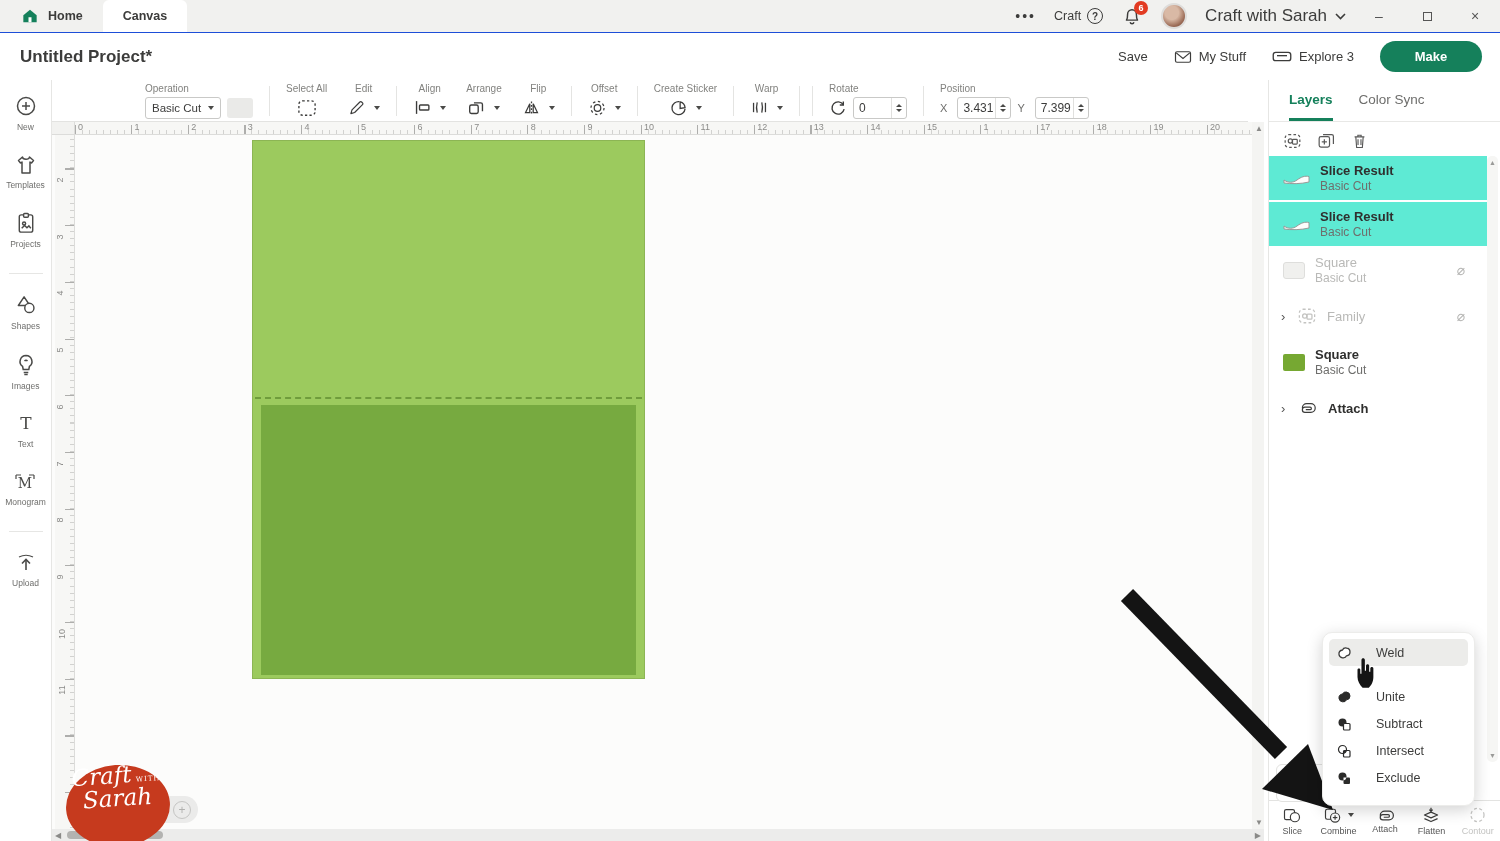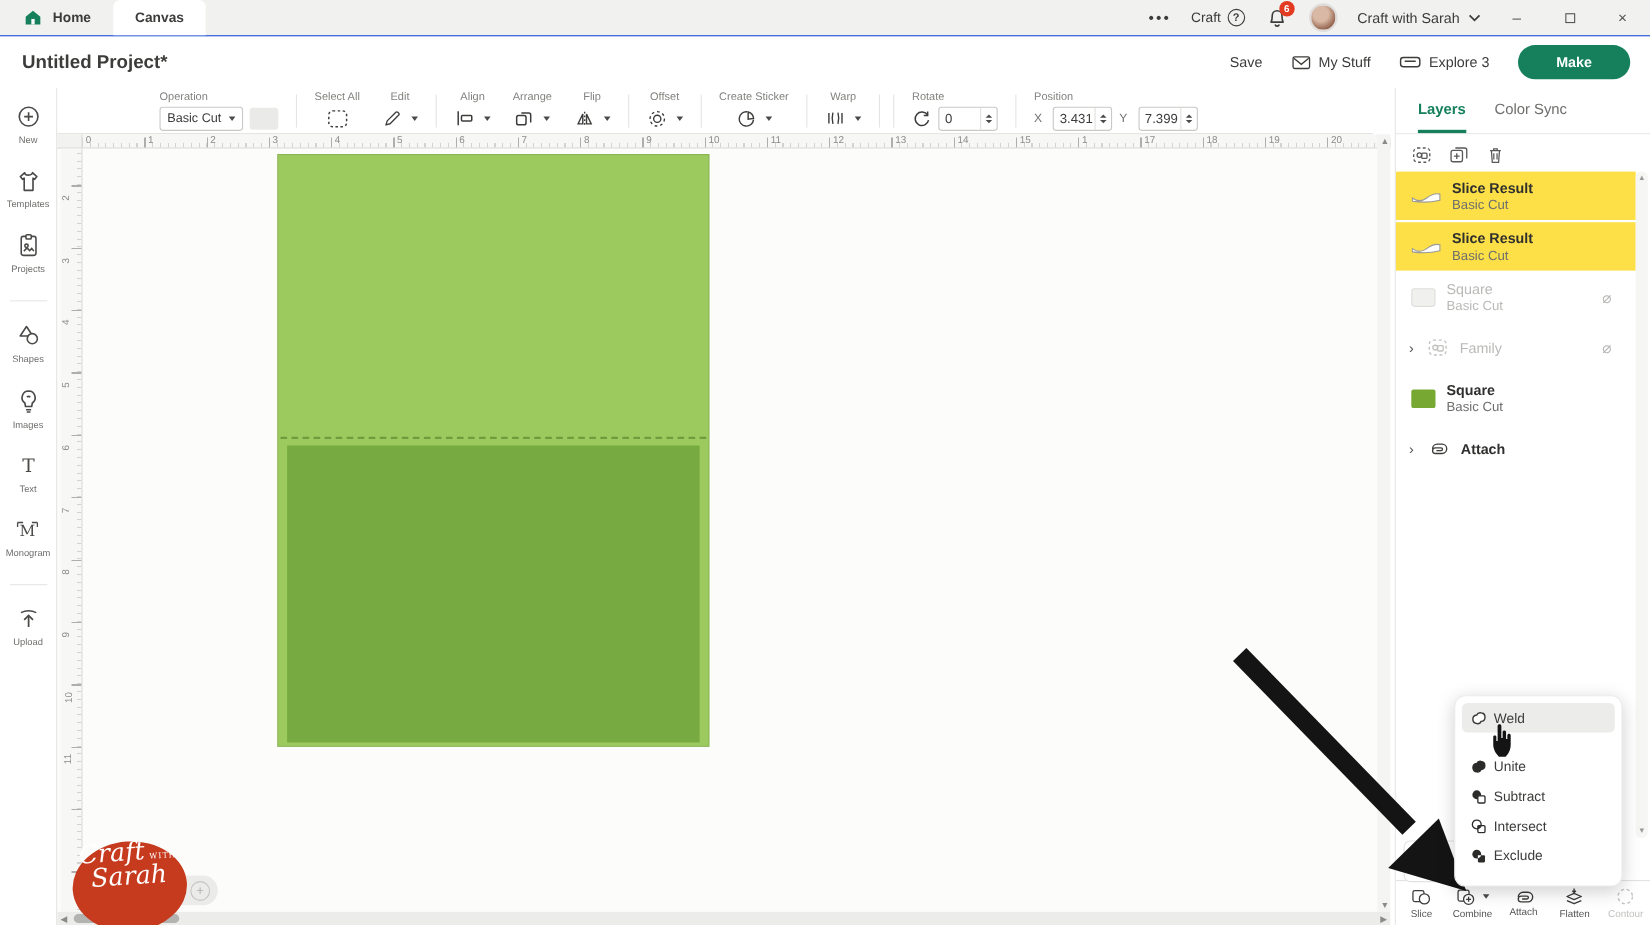--- a/index.html
+++ b/index.html
@@ -11,21 +11,21 @@
   .topbar { position:absolute; left:0; top:0; width:1500px; height:33px; background:#f1f1ef; border-bottom:1px solid #1d4ed8; display:flex; align-items:stretch; z-index:30; }
   .tab { display:flex; align-items:center; gap:8px; padding:0 20px; font-size:12.5px; font-weight:700; color:#3c3c3b; cursor:pointer; }
   .tab.active { background:#fff; border-radius:6px 6px 0 0; }
   .topbar-right { margin-left:auto; display:flex; align-items:center; gap:18px; padding-right:10px; }
   .dots { font-size:14px; letter-spacing:2px; color:#3c3c3b; }
   .help-wrap { display:flex; align-items:center; gap:6px; font-size:12.5px; }
   .qcircle { width:16px; height:16px; border:1.5px solid #3c3c3b; border-radius:50%; font-size:10px; display:flex; align-items:center; justify-content:center; font-weight:700; }
   .bell-wrap { position:relative; width:22px; height:22px; }
   .badge { position:absolute; top:-4px; right:-5px; min-width:14px; height:14px; background:#e23b22; color:#fff; border-radius:7px; font-size:9px; font-weight:700; display:flex; align-items:center; justify-content:center; padding:0 3px; }
   .avatar { width:26px; height:26px; border-radius:50%; background:radial-gradient(circle at 40% 35%, #d9b9a5 0 35%, #9a6a55 70%, #6f4a3c); border:2px solid #dedddb; }
-  .account { display:flex; align-items:center; gap:8px; font-size:13px; }
+  .account { display:flex; align-items:center; gap:8px; font-size:17px; }
   .win { width:30px; text-align:center; font-size:14px; color:#555; cursor:pointer; }
   .win .sq { width:9px; height:9px; border:1.2px solid #555; display:inline-block; }
 
   
   .header { position:absolute; left:0; top:33px; width:1500px; height:47px; background:#fff; display:flex; align-items:center; z-index:25; }
   .proj-title { font-size:17px; font-weight:700; margin-left:20px; }
   .header-right { margin-left:auto; display:flex; align-items:center; gap:26px; padding-right:18px; font-size:13px; }
   .hbtn { display:flex; align-items:center; gap:7px; cursor:pointer; color:#3c3c3b; }
   .make-btn { width:102px; height:31px; background:#15805b; color:#fff; border:none; border-radius:16px; font-size:13px; font-weight:700; cursor:pointer; }
 
@@ -92,21 +92,21 @@
 
   
   .rpanel { position:absolute; left:1268px; top:80px; width:232px; height:761px; background:#fff; border-left:1px solid #e6e6e4; z-index:15; }
   .rtabs { display:flex; gap:26px; padding:12px 0 0 20px; border-bottom:1px solid #e8e8e6; height:42px; }
   .rtab { font-size:13.5px; padding-bottom:10px; cursor:pointer; color:#6e6e6c; }
   .rtab.active { color:#15805b; font-weight:700; border-bottom:3px solid #15805b; }
   .ractions { display:flex; gap:15px; padding:10px 0 8px 14px; }
   .ractions .icon-btn { opacity:.85; }
   .layer-list { position:absolute; left:0; top:76px; width:218px; }
   .layer-row { position:absolute; left:0; width:218px; height:44px; display:flex; align-items:center; padding-left:12px; cursor:pointer; background:#fff; }
-  .layer-row.sel { background:#fde047; }
+  .layer-row.sel { background:#5eead4; }
   .layer-chev { width:14px; font-size:13px; color:#555; }
   .layer-thumb { margin:0 10px 0 2px; }
   .thumb-gray { width:22px; height:17px; background:#f0f0ee; border:1px solid #dededc; border-radius:3px; }
   .thumb-green { width:22px; height:17px; background:#76a832; border-radius:2px; }
   .layer-txt .t1 { font-size:13px; font-weight:700; color:#2f2f2e; }
   .layer-txt .t2 { font-size:12px; color:#6e6e6c; margin-top:1px; }
   .layer-row.dim .t1, .layer-row.dim .t2 { color:#b9b9b7; font-weight:400; }
   .layer-row.dim .t1 { font-weight:400; }
   .eye-off { position:absolute; right:22px; font-size:14px; color:#b5b5b3; }
   .rscroll { position:absolute; right:2px; top:76px; width:11px; height:606px; background:#f6f6f4; border-radius:5px; }
@@ -114,21 +114,21 @@
 
   .rbottom { position:absolute; left:0; bottom:0; width:232px; height:41px; border-top:1px solid #e3e3e1; background:#fff; display:flex; }
   .rb-item { flex:1; display:flex; flex-direction:column; align-items:center; justify-content:center; gap:2px; cursor:pointer; }
   .rb-item .rb-label { font-size:9px; color:#555; }
   .rb-item.disabled .rb-label { color:#c3c3c1; }
   .rb-icon-row { display:flex; align-items:center; gap:3px; }
 
   
   .slice-highlight { position:absolute; left:1276px; top:764px; width:68px; height:38px; background:#fff; border:1px solid #e2e2e0; border-radius:6px; z-index:35; }
   .combine-menu { position:absolute; left:1322px; top:632px; width:153px; height:174px; background:#fff; border:1px solid #ececea; border-radius:10px; box-shadow:0 4px 16px rgba(0,0,0,0.18); z-index:40; padding:6px; }
-  .cm-item { display:flex; align-items:center; gap:6px; height:27px; padding:0 8px; border-radius:5px; font-size:12.5px; color:#3c3c3b; cursor:pointer; }
+  .cm-item { display:flex; align-items:center; gap:24px; height:27px; padding:0 8px; border-radius:5px; font-size:12.5px; color:#3c3c3b; cursor:pointer; }
   .cm-item.hl { background:#ececea; margin-bottom:17px; }
   .hand-cursor { position:absolute; left:1352px; top:655px; z-index:45; }
   .big-arrow { position:absolute; left:1105px; top:585px; z-index:38; pointer-events:none; }
 </style>
 </head>
 <body>
 
 <div class="topbar">
   <div class="tab">
     <span>

